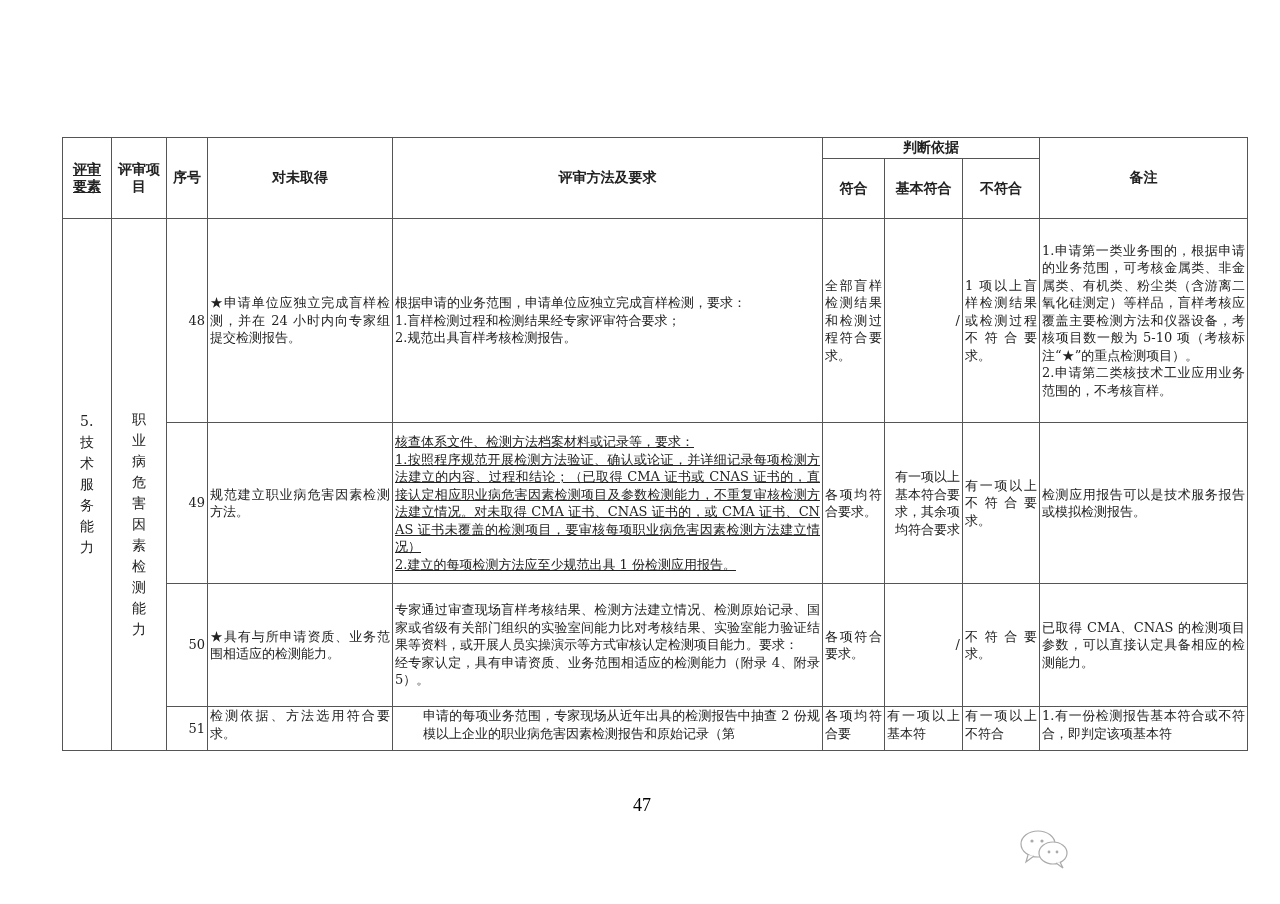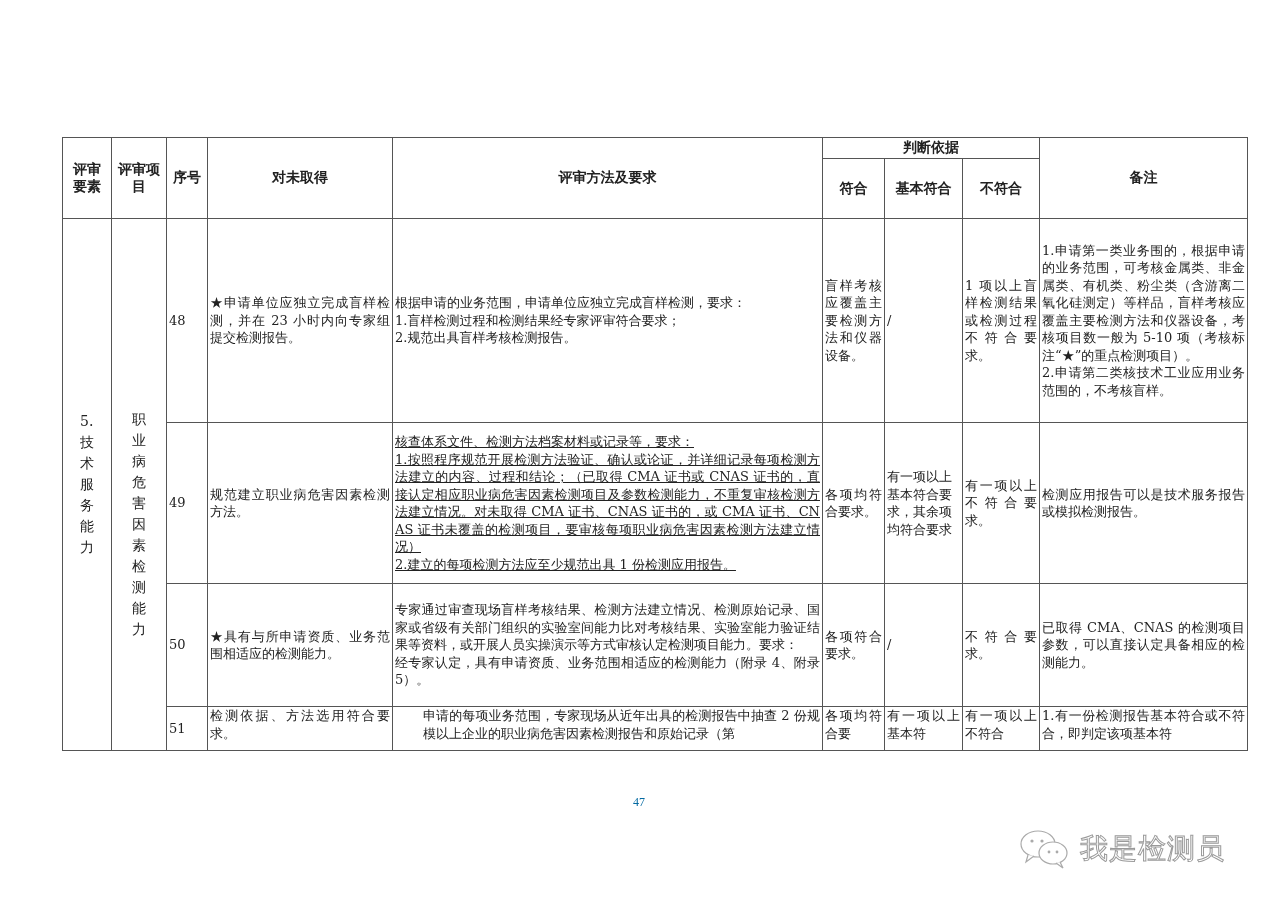--- a/index.html
+++ b/index.html
@@ -11,26 +11,26 @@
     position: absolute; left: 62px; top: 137px;
     border-collapse: collapse; table-layout: fixed;
     font-size: 13px; line-height: 17.5px;
   }
   .page-table td, .page-table th {
     border: 1px solid #555; padding: 0 2px; vertical-align: middle; overflow: hidden;
   }
   .page-table th { font-weight: normal; text-align: center; font-size: 14px; }
   .page-table th.bold { font-weight: bold; }
   .vert { word-break: break-all; text-align: center; }
-  .center { text-align: left; }
+  .center { text-align: right; }
   .just { text-align: justify; text-justify: inter-character; word-break: break-all; }
   .bot-cut { vertical-align: top !important; }
   .page-number {
-    position: absolute; left: 633px; top: 795px; font-size: 12px;
-    font-family: "Liberation Serif", serif; color: #0369a1;
+    position: absolute; left: 633px; top: 795px; font-size: 18px;
+    font-family: "Liberation Serif", serif; color: #000000;
   }
   .watermark {
     position: absolute; left: 1018px; top: 827px; display: flex; align-items: center;
     color: #bdbdbd; font-family: "DejaVu Sans", sans-serif; font-size: 28px; letter-spacing: 1px;
   }
   .watermark svg { margin-right: 8px; }
   .watermark span { color: #fff; -webkit-text-stroke: 1px #9a9a9a; }
 </style>
 </head>
 <body>
@@ -42,21 +42,21 @@
       <col style="width:41px">
       <col style="width:185px">
     <col style="width:430px">
       <col style="width:62px">
       <col style="width:78px">
       <col style="width:77px">
       <col style="width:208px">
   </colgroup>
   <tbody>
       <tr style="height:21px">
-    <th rowspan="2" class="bold vert" style="padding:0 6px;">评审要素</th>
+    <th rowspan="2" class="bold vert" style="padding:0 6px;text-decoration:underline;">评审要素</th>
     <th rowspan="2" class="bold vert" style="padding:0 5px;">评审项目</th>
     <th rowspan="2" class="bold">序号</th>
     <th rowspan="2" class="bold">对未取得</th>
     <th rowspan="2" class="bold">评审方法及要求</th>
     <th colspan="3" class="bold">判断依据</th>
     <th rowspan="2" class="bold">备注</th>
   </tr>
   <tr style="height:60px">
     <th class="bold">符合</th>
     <th class="bold">基本符合</th>
@@ -64,25 +64,25 @@
   </tr>
 
   <tr style="height:204px">
     <td rowspan="4" class="vert" style="vertical-align:middle;padding:0 17px;font-size:14px;line-height:21px;text-align:left;">
       <span>5.技术服务能力</span>
     </td>
     <td rowspan="4" class="vert" style="font-size:14px;line-height:21px;padding:0 20px;">
       <span style="position:relative;top:40px;display:block;">职业病危害因素检测能力</span>
     </td>
     <td class="center">48</td>
-    <td class="just">★申请单位应独立完成盲样检测，并在 23 小时内向专家组提交检测报告。</td>
+    <td class="just">★申请单位应独立完成盲样检测，并在 24 小时内向专家组提交检测报告。</td>
     <td class="just" style="white-space:pre-line;">根据申请的业务范围，申请单位应独立完成盲样检测，要求：
 1.盲样检测过程和检测结果经专家评审符合要求；
 2.规范出具盲样考核检测报告。</td>
-    <td class="just">盲样考核应覆盖主要检测方法和仪器设备。</td>
+    <td class="just">全部盲样检测结果和检测过程符合要求。</td>
     <td class="center">/</td>
     <td class="just">1 项以上盲样检测结果或检测过程不符合要求。</td>
     <td class="just" style="white-space:pre-line;">1.申请第一类业务围的，根据申请的业务范围，可考核金属类、非金属类、有机类、粉尘类（含游离二氧化硅测定）等样品，盲样考核应覆盖主要检测方法和仪器设备，考核项目数一般为 5-10 项（考核标注“★”的重点检测项目）。
 2.申请第二类核技术工业应用业务范围的，不考核盲样。</td>
   </tr>
 
   <tr style="height:161px">
     <td class="center">49</td>
     <td class="just">规范建立职业病危害因素检测方法。</td>
     <td class="just" style="white-space:pre-line;text-decoration:underline;">核查体系文件、检测方法档案材料或记录等，要求：
@@ -127,14 +127,13 @@
   <svg width="54" height="44" viewBox="0 0 54 44">
     <ellipse cx="20" cy="17" rx="17" ry="13" fill="#fff" stroke="#aaa" stroke-width="1.2"></ellipse>
     <path d="M10 28 L8 35 L16 29" fill="#fff" stroke="#aaa" stroke-width="1.2"></path>
     <circle cx="14" cy="14" r="1.6" fill="#aaa"></circle>
     <circle cx="24" cy="14" r="1.6" fill="#aaa"></circle>
     <ellipse cx="35" cy="26" rx="14" ry="11" fill="#fff" stroke="#aaa" stroke-width="1.2"></ellipse>
     <path d="M42 35 L45 41 L38 36" fill="#fff" stroke="#aaa" stroke-width="1.2"></path>
     <circle cx="31" cy="25" r="1.4" fill="#aaa"></circle>
     <circle cx="39" cy="25" r="1.4" fill="#aaa"></circle>
   </svg>
-  <span>我是检测员</span>
 </div>
 
 </body></html>

